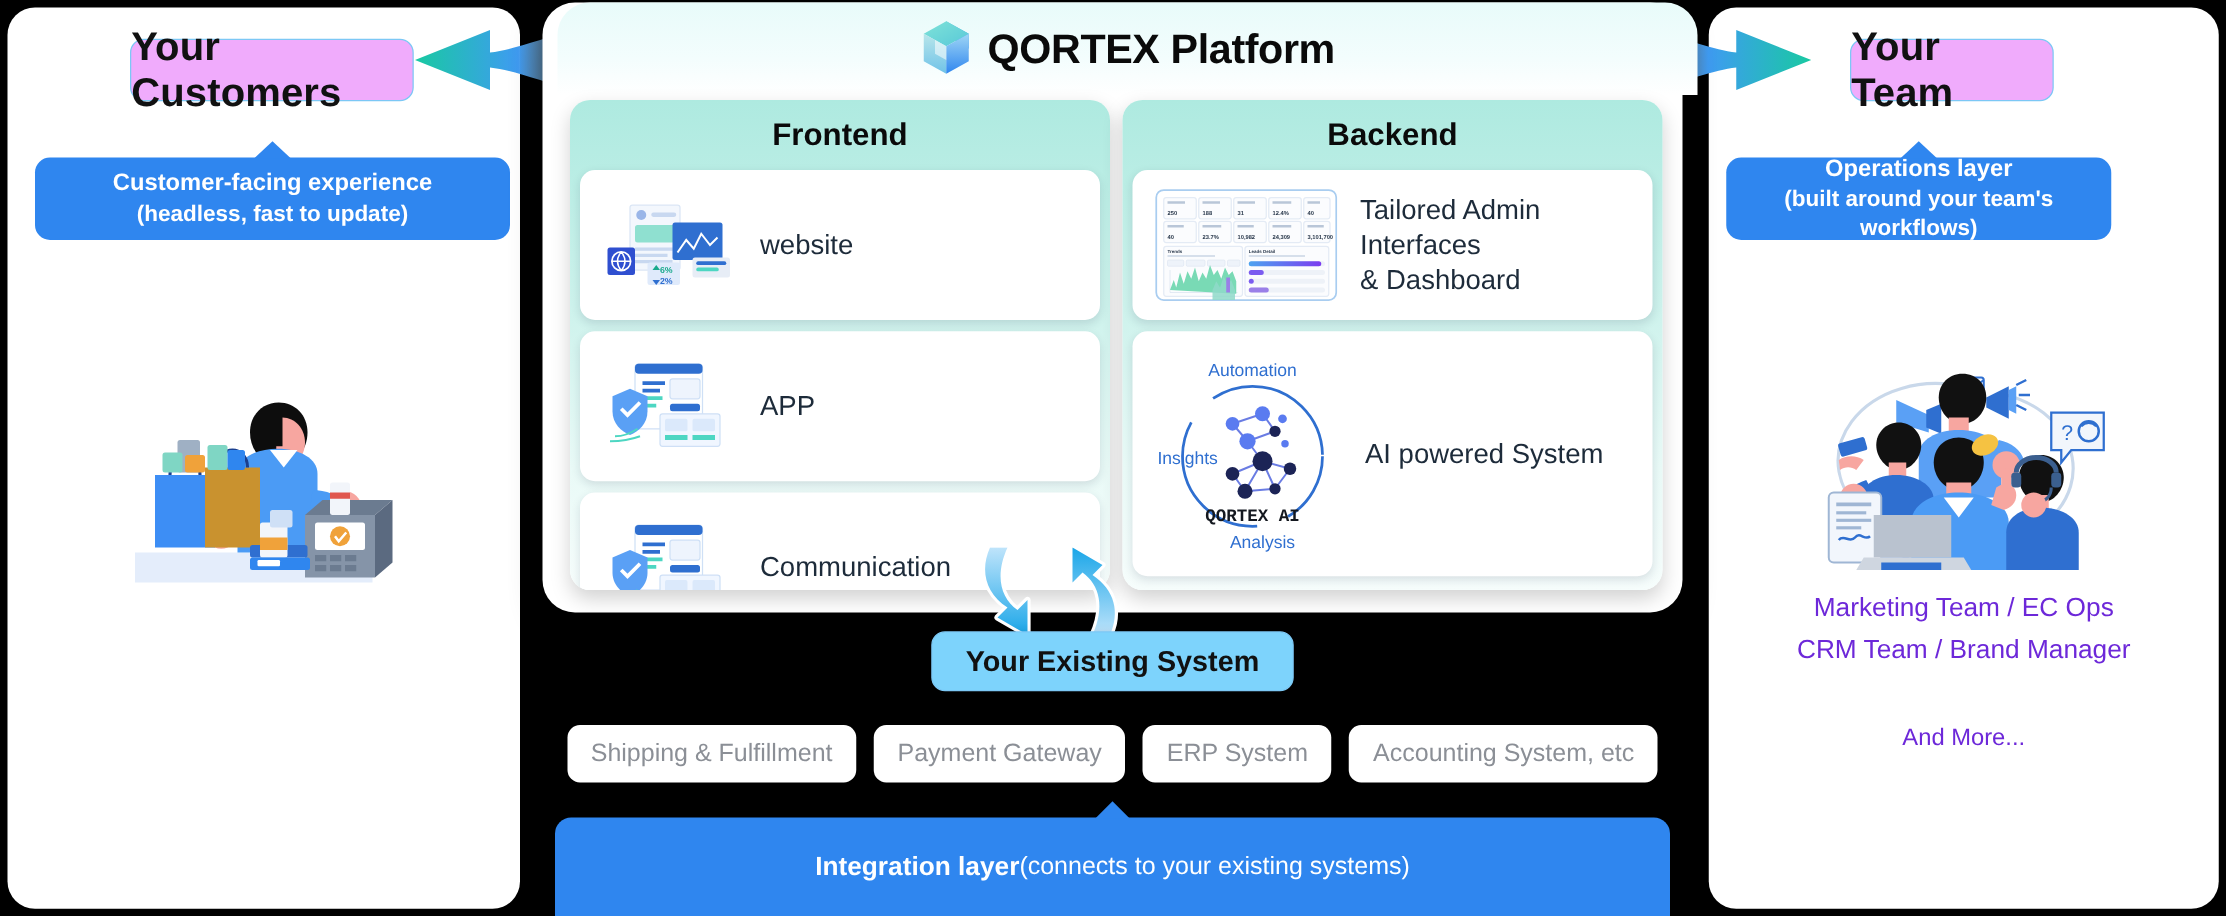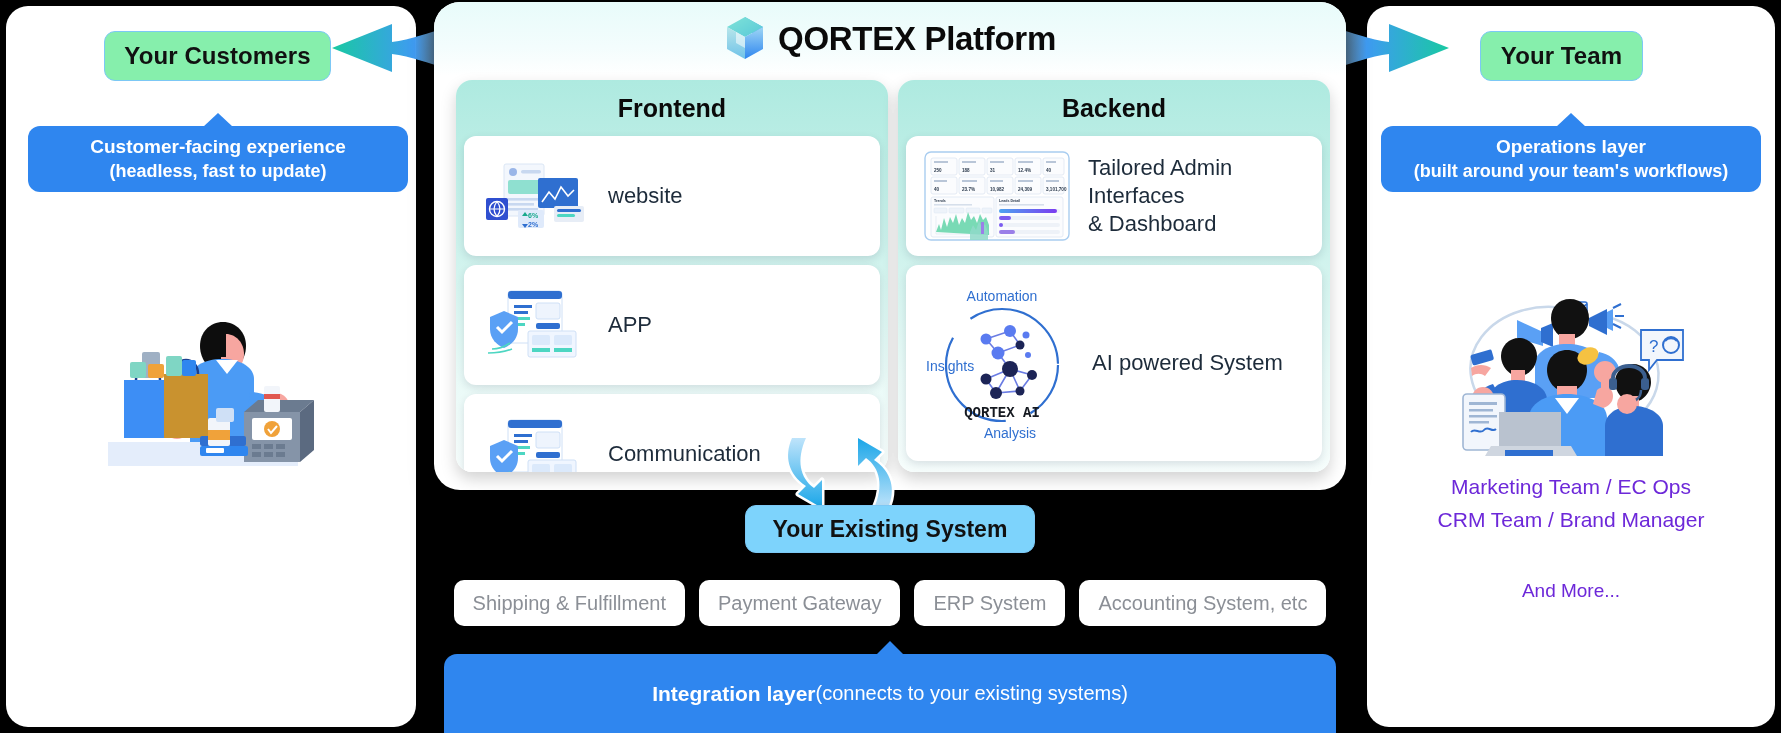--- a/index.html
+++ b/index.html
@@ -15,24 +15,24 @@
   
   .side-panel {
     position: absolute; top: 6px; height: 721px;
     background: #ffffff; border-radius: 22px;
   }
   #panel-left  { left: 6px;  width: 410px; }
   #panel-right { right: 6px; width: 408px; }
 
   .pill {
     position: absolute; top: 25px;
-    border: 1.6px solid #7cc8f5; background: #86efac;
+    border: 1.6px solid #7cc8f5; background: #f0abfc;
     border-radius: 11px;
     display: flex; align-items: center; justify-content: center;
-    font-size: 24px; font-weight: 700; color: #111;
+    font-size: 32px; font-weight: 700; color: #111;
     letter-spacing: .1px;
   }
   #pill-customers { left: 98px; width: 227px; height: 50px; }
   #pill-team      { left: 113px; width: 163px; height: 50px; }
 
   .callout {
     position: absolute;
     background: #2f86ef; color: #fff;
     border-radius: 12px;
     display: flex; flex-direction: column;
@@ -42,21 +42,21 @@
   .callout .l1 { font-size: 19px; font-weight: 700; }
   .callout .l2 { font-size: 18px; font-weight: 700; }
   .callout::before {
     content: ""; position: absolute; top: -13px; left: 50%;
     transform: translateX(-50%);
     border-left: 15px solid transparent;
     border-right: 15px solid transparent;
     border-bottom: 14px solid #2f86ef;
   }
   #callout-left  { left: 22px;  top: 120px; width: 380px; height: 66px; }
-  #callout-right { left: 14px;  top: 120px; width: 380px; height: 66px; }
+  #callout-right { left: 14px;  top: 120px; width: 308px; height: 66px; }
 
   
   .illus { position: absolute; }
   #illus-customer { left: 98px; top: 288px; width: 212px; height: 180px; }
   #illus-team     { left: 88px; top: 288px; width: 230px; height: 162px; }
 
   .teamlines {
     position: absolute; left: 0; width: 100%;
     text-align: center; color: #6d28d9; line-height: 1.55;
   }
@@ -64,21 +64,21 @@
   #team-more  { top: 570px; font-size: 19px; }
 
   
   #center-card {
     position: absolute; left: 434px; top: 2px;
     width: 912px; height: 488px;
     background: #ffffff; border-radius: 26px;
     box-shadow: 0 10px 26px rgba(0,0,0,.30);
   }
   #center-header {
-    position: absolute; left: 0; top: 0; width: 100%; height: 74px;
+    position: absolute; left: 12px; top: 0; width: 100%; height: 74px;
     background: linear-gradient(180deg,#e8fbfa 0%, #f3fdfd 60%, #ffffff 100%);
     border-radius: 26px 26px 0 0;
     display: flex; align-items: center; justify-content: center; gap: 12px;
   }
   #brand-title { font-size: 33px; font-weight: 700; color: #0a0a0a; letter-spacing: -.3px; }
 
   .column {
     position: absolute; top: 78px; width: 432px; height: 392px;
     border-radius: 16px;
     background: linear-gradient(180deg,#aeeae0 0%, #cdf2ec 42%, #e9faf7 75%, #f6fdfc 100%);

